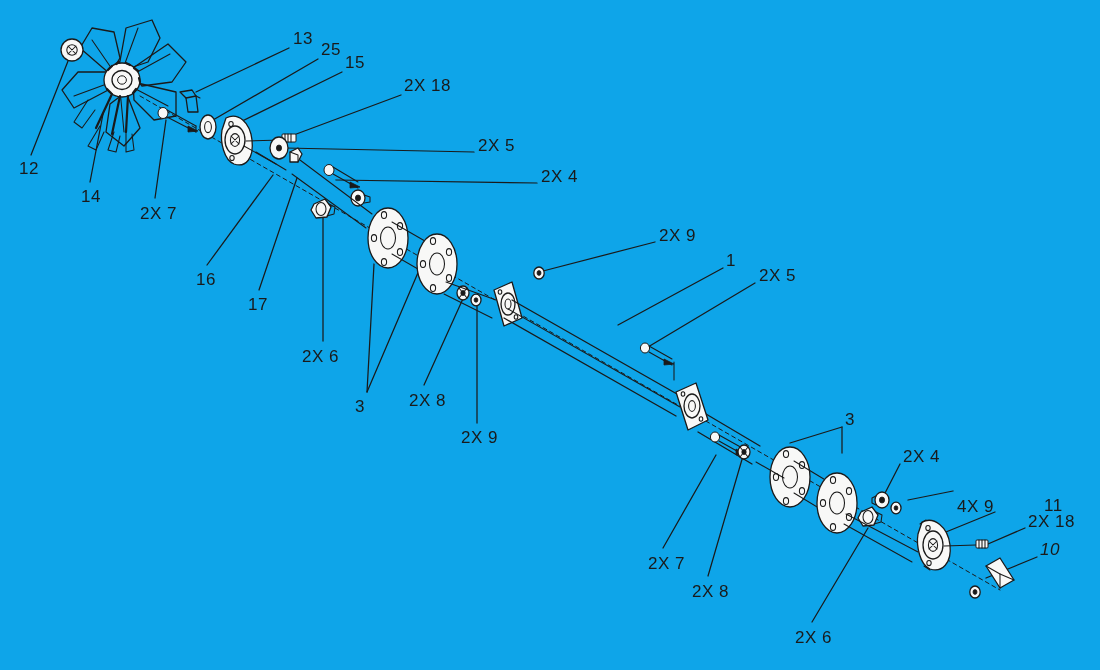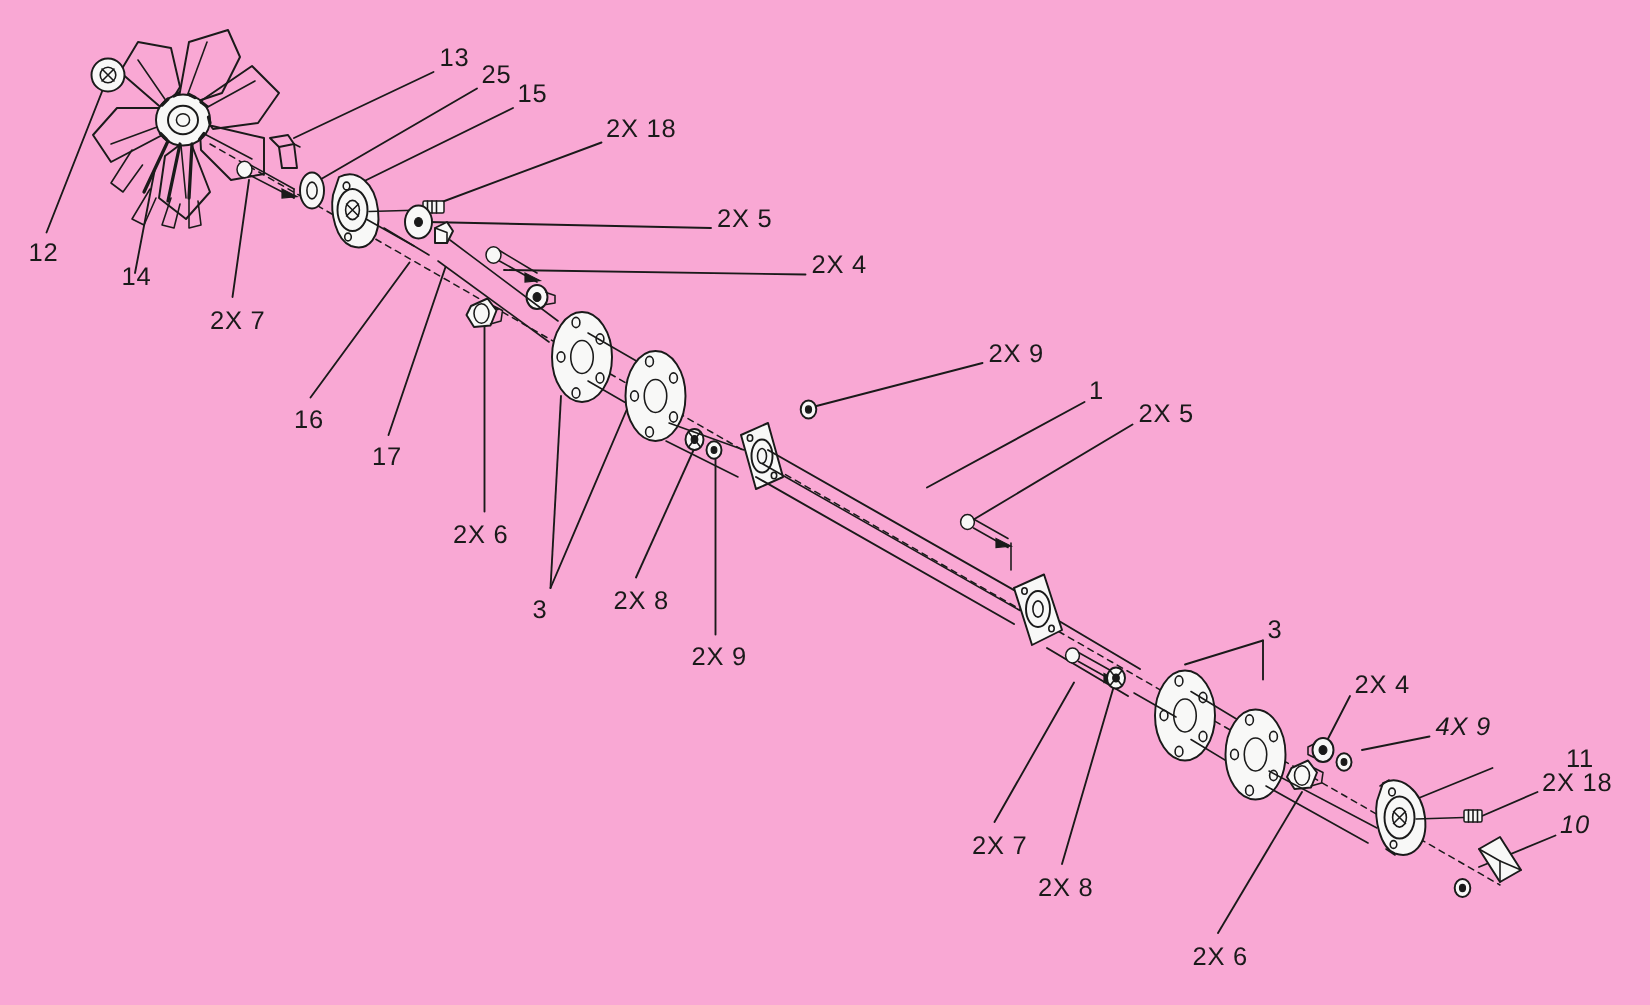--- a/index.html
+++ b/index.html
@@ -4,21 +4,21 @@
 <style>
   html, body {
     margin: 0;
     padding: 0;
     background: #ffffff;
   }
   #diagram-root {
     position: relative;
     width: 1100px;
     height: 670px;
-    background: #f9a8d4;
+    background: #0ea5e9;
     font-family: "Liberation Sans", sans-serif;
     overflow: hidden;
   }
   #diagram-svg {
     position: absolute;
     left: 0;
     top: 0;
     width: 1100px;
     height: 670px;
     display: block;
@@ -345,36 +345,36 @@
       <path class="ln-t" d="M846 514 L918 552"></path>
       <path class="ln-t" d="M844 524 L912 562"></path>
     </g>
   </svg>
 
   <div class="callout-label" style="left:293px; top:30px;">13</div>
   <div class="callout-label" style="left:321px; top:41px;">25</div>
   <div class="callout-label" style="left:345px; top:54px;">15</div>
   <div class="callout-label" style="left:404px; top:77px;">2X 18</div>
   <div class="callout-label" style="left:19px;  top:160px;">12</div>
-  <div class="callout-label" style="left:81px;  top:176px;">14</div>
+  <div class="callout-label" style="left:81px;  top:188px;">14</div>
   <div class="callout-label" style="left:140px; top:205px;">2X 7</div>
   <div class="callout-label" style="left:478px; top:137px;">2X 5</div>
   <div class="callout-label" style="left:541px; top:168px;">2X 4</div>
   <div class="callout-label" style="left:196px; top:271px;">16</div>
   <div class="callout-label" style="left:248px; top:296px;">17</div>
   <div class="callout-label" style="left:302px; top:348px;">2X 6</div>
   <div class="callout-label" style="left:355px; top:398px;">3</div>
   <div class="callout-label" style="left:409px; top:392px;">2X 8</div>
   <div class="callout-label" style="left:461px; top:429px;">2X 9</div>
   <div class="callout-label" style="left:659px; top:227px;">2X 9</div>
   <div class="callout-label" style="left:726px; top:252px;">1</div>
   <div class="callout-label" style="left:759px; top:267px;">2X 5</div>
   <div class="callout-label" style="left:845px; top:411px;">3</div>
   <div class="callout-label" style="left:903px; top:448px;">2X 4</div>
-  <div class="callout-label" style="left:957px; top:476px;font-style:italic;">4X 9</div>
+  <div class="callout-label" style="left:957px; top:498px;">4X 9</div>
   <div class="callout-label" style="left:998px; top:497px;margin-left:46px;">11</div>
   <div class="callout-label" style="left:1028px;top:513px;">2X 18</div>
   <div class="callout-label" style="left:1040px;top:541px;font-style:italic;">10</div>
   <div class="callout-label" style="left:648px; top:555px;">2X 7</div>
   <div class="callout-label" style="left:692px; top:583px;">2X 8</div>
   <div class="callout-label" style="left:795px; top:629px;">2X 6</div>
 
 </div>
 
 </body></html>

